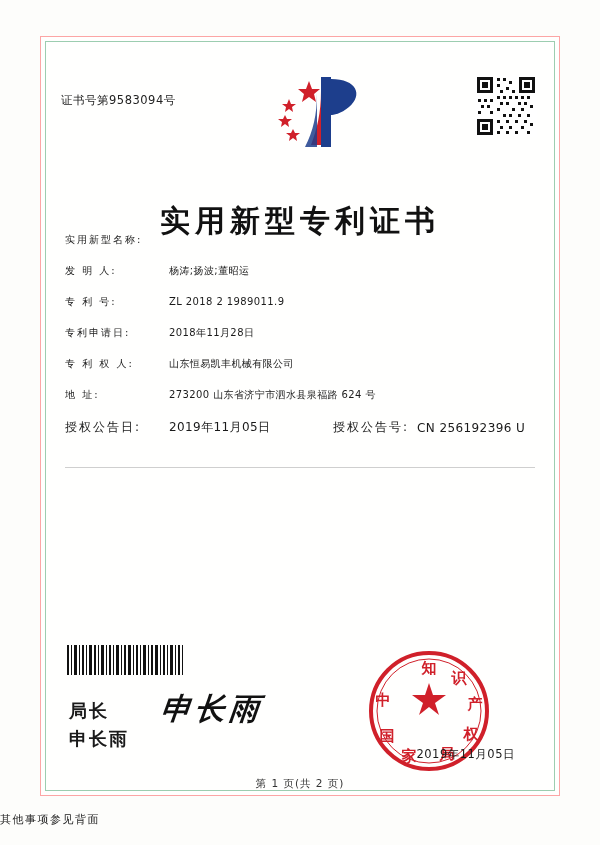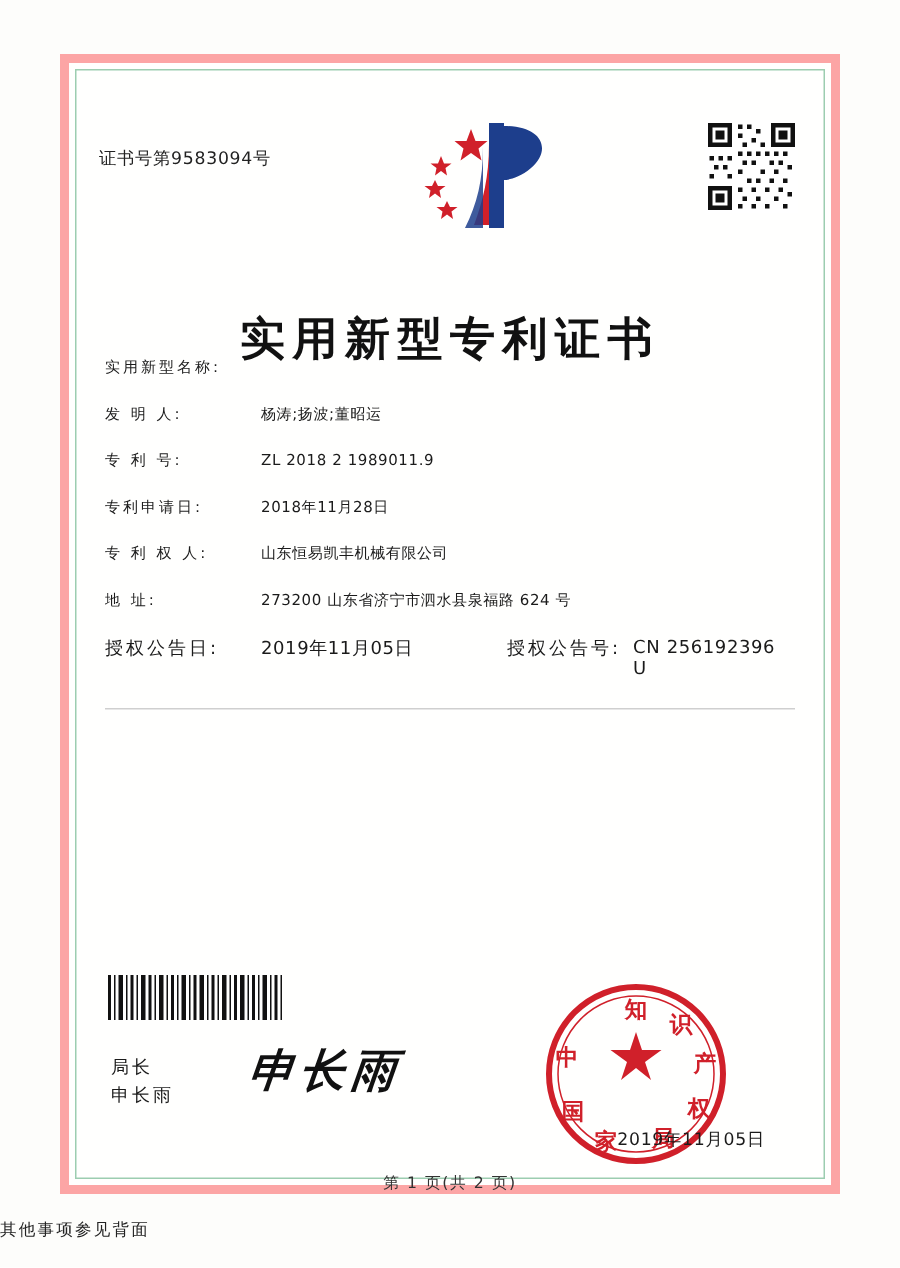--- a/index.html
+++ b/index.html
@@ -19,21 +19,21 @@
     width: 600px;
     height: 845px;
     background: #fdfdfb;
   }
   .cert-frame {
     position: absolute;
     left: 40px;
     top: 36px;
     width: 520px;
     height: 760px;
-    border: 6px solid #fca5a5;
+    border: 1px solid #fca5a5;
     box-sizing: border-box;
     background: #fffffe;
   }
   .cert-frame-inner {
     position: absolute;
     left: 4px;
     top: 4px;
     right: 4px;
     bottom: 4px;
     border: 1px solid #9ccdb0;
@@ -110,21 +110,21 @@
     font-size: 12px;
   }
   .split-left {
     flex: 0 0 268px;
     display: flex;
     align-items: baseline;
   }
   .split-right {
     flex: 1 1 auto;
     display: flex;
-    align-items: flex-start;
+    align-items: center;
   }
   .split-right .field-label {
     width: auto;
     flex: 0 0 auto;
     margin-right: 8px;
   }
   .divider {
     position: absolute;
     left: 24px;
     right: 24px;
@@ -155,23 +155,24 @@
     top: 608px;
     width: 116px;
     height: 30px;
   }
 
   
   .sig-label {
     position: absolute;
     left: 28px;
     top: 660px;
-    font-size: 12px;
+    font-size: 18px;
     letter-spacing: 2px;
     line-height: 1.55;
+    font-weight: bold;
   }
   .sig-script {
     position: absolute;
     left: 120px;
     top: 652px;
     font-family: "DejaVu Serif", "Liberation Serif", serif;
     font-size: 30px;
     font-style: italic;
     font-weight: bold;
     letter-spacing: 4px;

